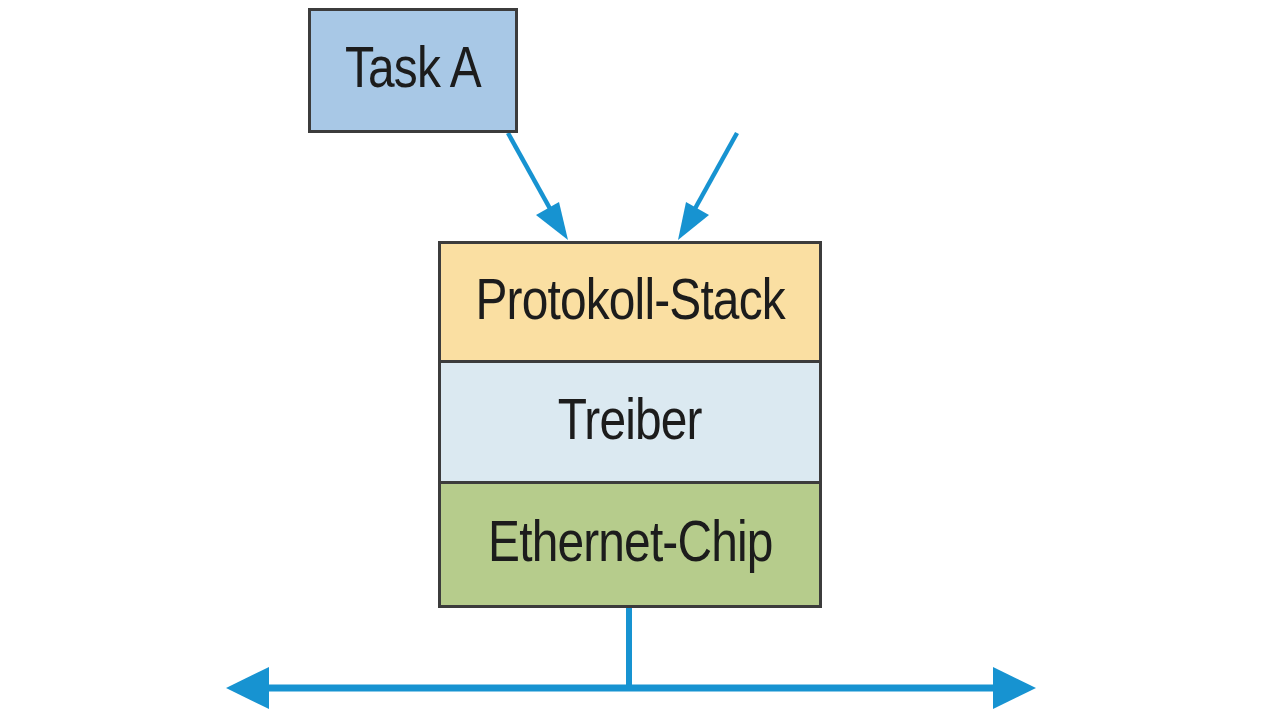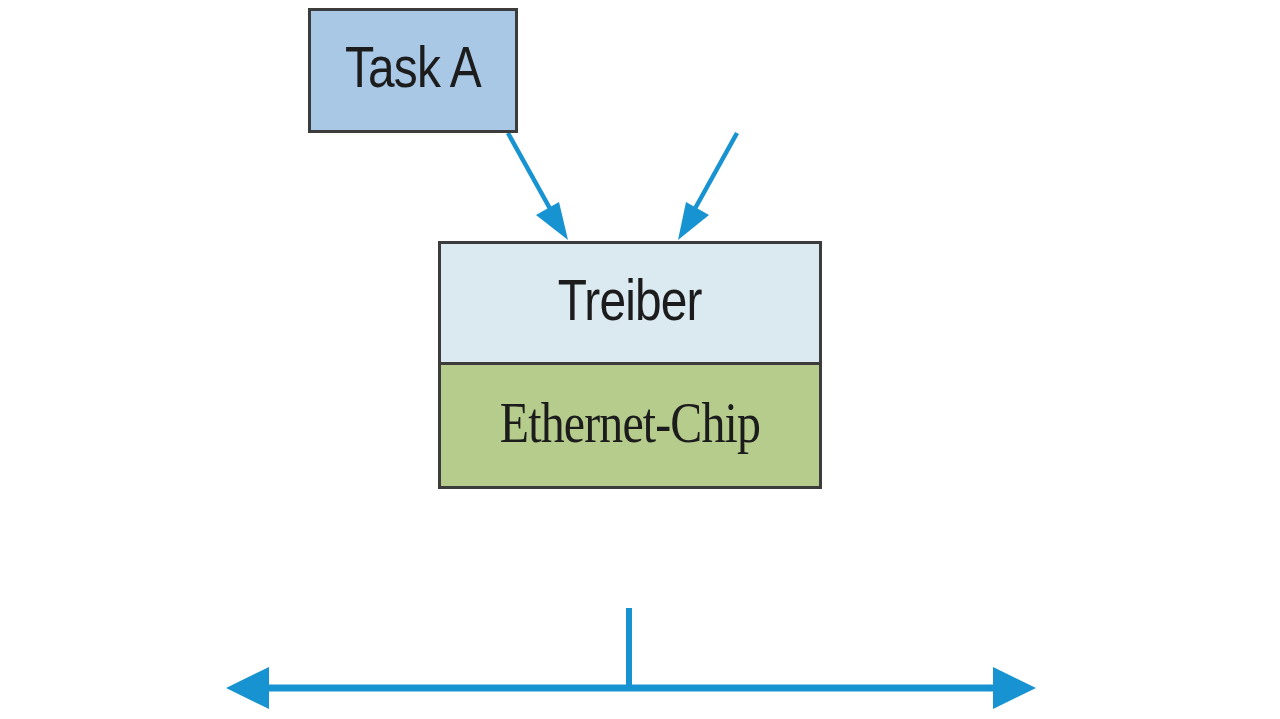--- a/index.html
+++ b/index.html
@@ -47,21 +47,21 @@
     position: relative;
     width: 100%;
     border: 3px solid var(--box-border);
     display: flex;
     align-items: center;
     justify-content: center;
   }
   .layer + .layer { margin-top: -3px; text-align: right; }
   .layer-protocol { height: 122px; background: var(--protocol-fill); }
   .layer-driver   { height: 124px; background: var(--driver-fill); }
-  .layer-chip     { height: 127px; background: var(--chip-fill); font-family: Liberation Serif, serif; }
+  .layer-chip     { height: 127px; background: var(--chip-fill); }
   .label {
     font-size: 57px;
     font-weight: 500;
     letter-spacing: -1px;
     transform: scaleX(0.84);
     transform-origin: center;
     white-space: nowrap;
     line-height: 1;
     padding-bottom: 6px;
   }
@@ -102,20 +102,23 @@
       <polygon class="conn-head" points="1036,688 993,667 993,709"></polygon>
     </g>
   </svg>
 
   <div class="box task-box task-a">
     <span class="label">Task A</span>
   </div>
 
 
   <div class="stack">
+    <div class="layer layer-protocol">
+      <span class="label">Protokoll-Stack</span>
+    </div>
     <div class="layer layer-driver">
       <span class="label">Treiber</span>
     </div>
     <div class="layer layer-chip">
       <span class="label">Ethernet-Chip</span>
     </div>
   </div>
 
 </div>
 

